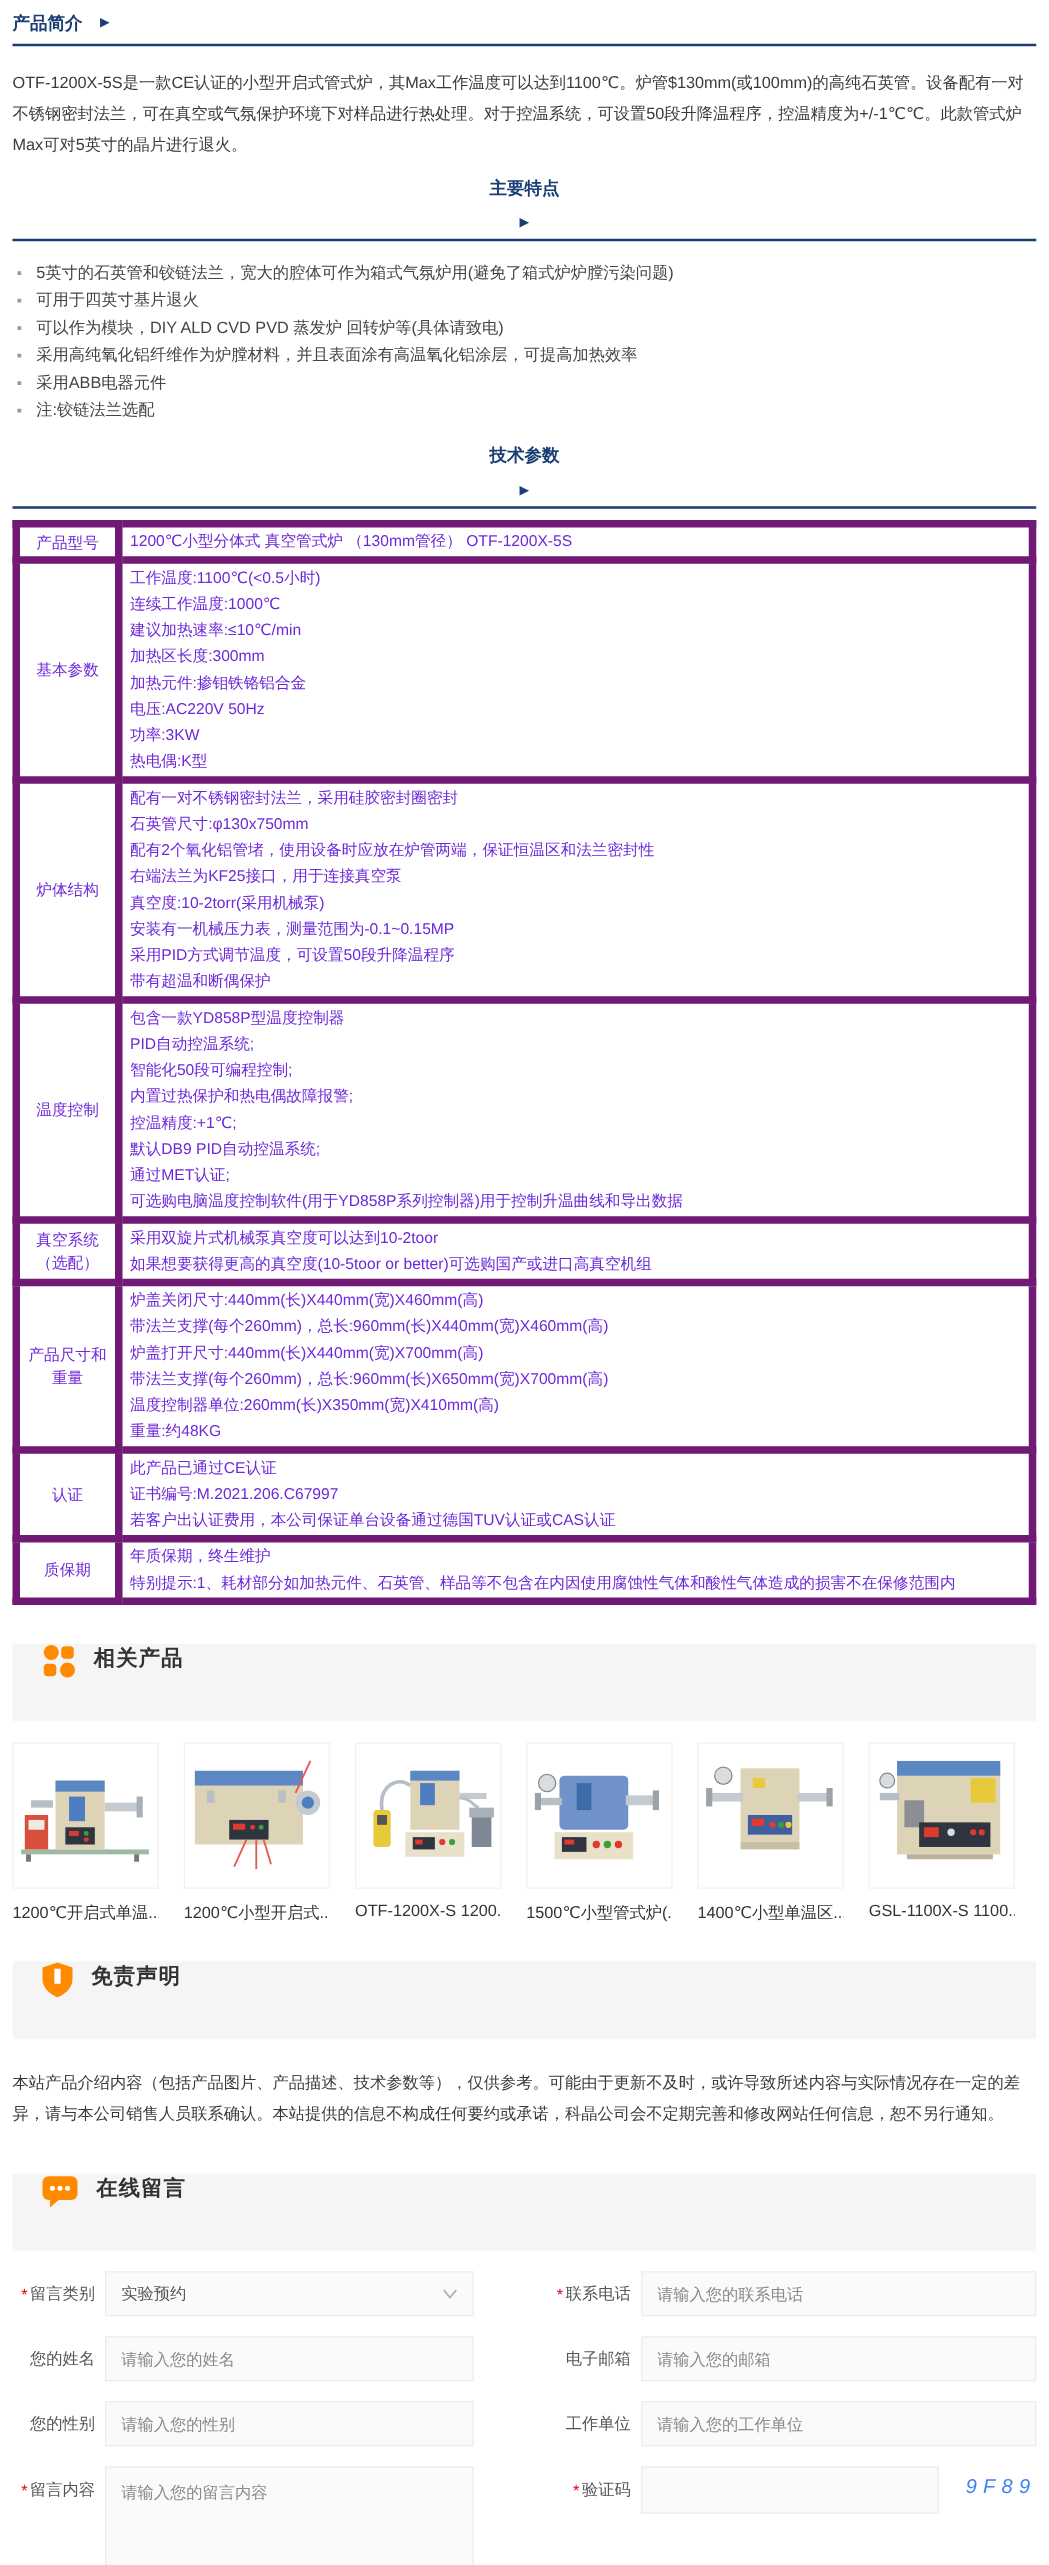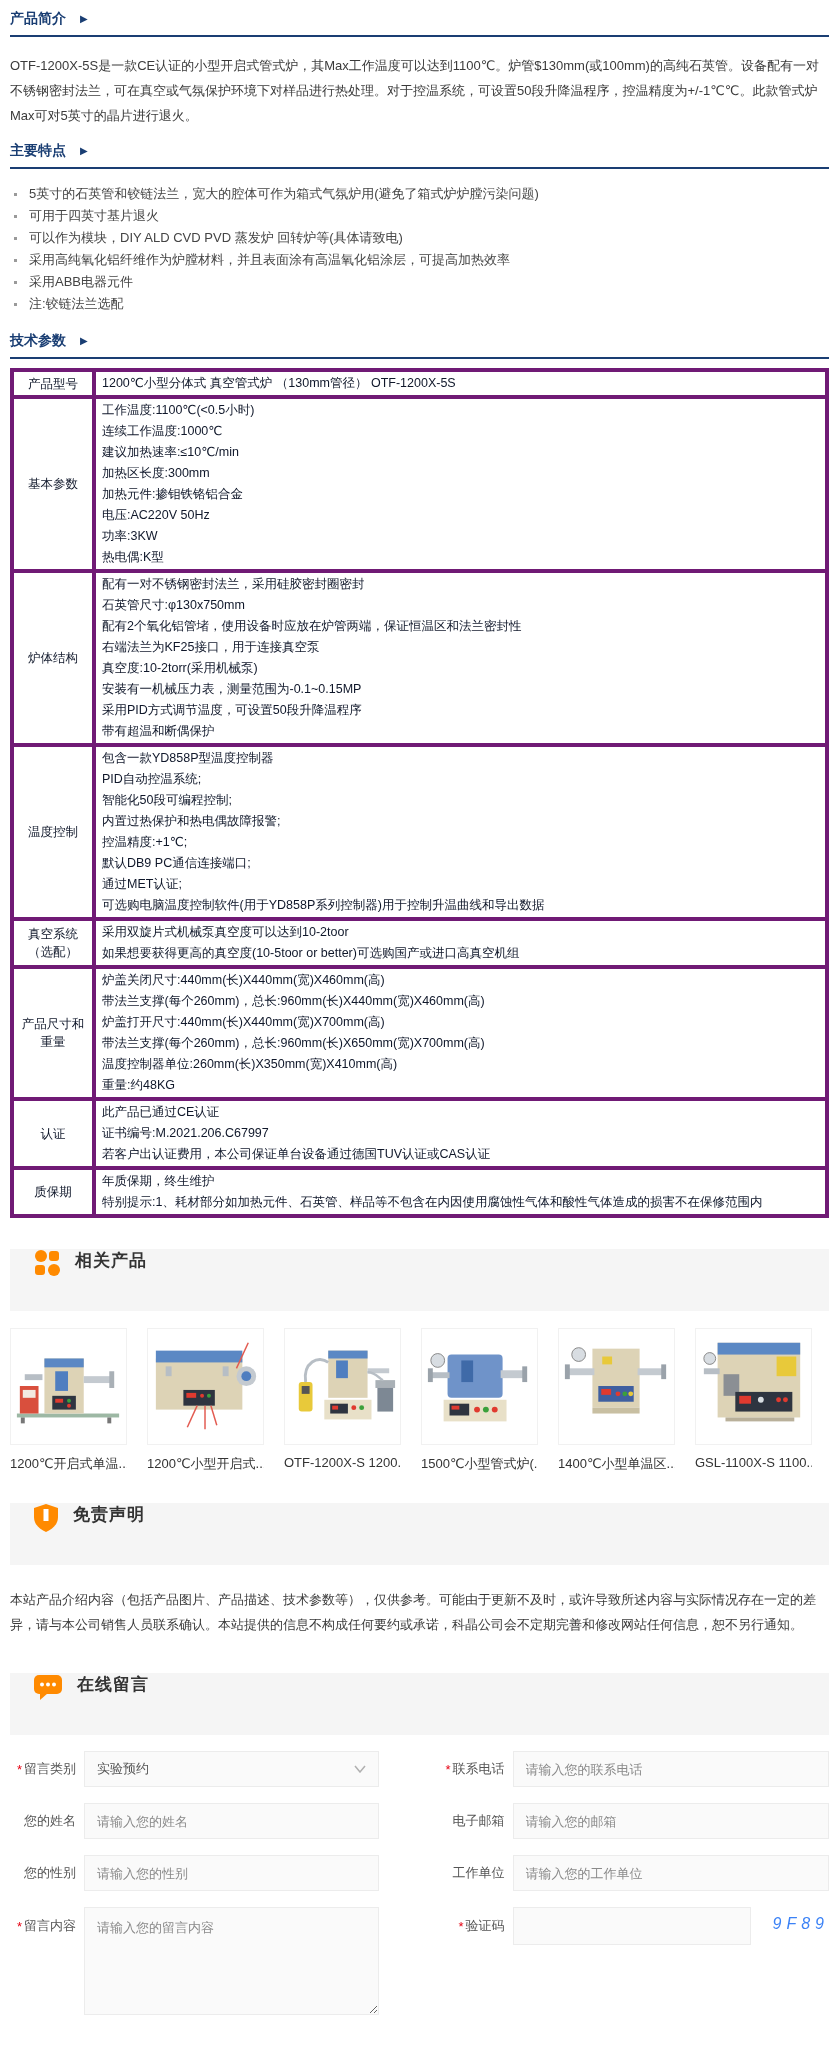--- a/index.html
+++ b/index.html
@@ -19,21 +19,21 @@
   .sec-line { border-top: 2px solid #1a3e73; margin-top: 7px; }
 
   .intro-para { margin-top: 16px; font-size: 13px; line-height: 25px; color: #3a3a3a; }
 
   .features { margin-top: 14px; }
   .feature { display:flex; align-items:flex-start; line-height: 22px; font-size: 13px; color: #444; }
   .dot { width:3px; height:3px; background:#9a9a9a; margin: 10px 12px 0 4px; flex:none; }
 
   
   .spec-table { width: 100%; border-collapse: collapse; margin-top: 9px; }
-  .spec-table td { border: 4px solid #701a75; font-size: 12.5px; color: #0f172a; vertical-align: middle; }
+  .spec-table td { border: 6px solid #701a75; font-size: 12.5px; color: #6d28d9; vertical-align: middle; }
   .spec-table td.lbl { width: 82px; text-align: center; padding: 2px 2px; line-height: 18px; }
   .spec-table td.val { padding: 1px 6px; }
   .spec-line { line-height: 21px; white-space: nowrap; overflow: hidden; }
 
   
   .bar { height: 62px; background: #f5f5f5; display: flex; align-items: flex-start; padding: 0 23px; gap: 14px; }
   .bar-title { font-size: 17px; font-weight: bold; color: #333; letter-spacing: 1px; }
   .bar-related { margin-top: 31px; }
   .bar-disclaimer { margin-top: 30px; }
   .bar-message { margin-top: 36px; }
@@ -79,21 +79,21 @@
 
 <div class="page">
 
   <div class="sec-head">
     <span class="sec-title">产品简介</span>
     <span class="tri">▶</span>
   </div>
   <div class="sec-line"></div>
   <p class="intro-para">OTF-1200X-5S是一款CE认证的小型开启式管式炉，其Max工作温度可以达到1100℃。炉管$130mm(或100mm)的高纯石英管。设备配有一对不锈钢密封法兰，可在真空或气氛保护环境下对样品进行热处理。对于控温系统，可设置50段升降温程序，控温精度为+/-1℃℃。此款管式炉Max可对5英寸的晶片进行退火。</p>
 
-  <div class="sec-head" style="margin-top:14px;">
+  <div class="sec-head" style="margin-top:14px;flex-direction:column;">
     <span class="sec-title">主要特点</span>
     <span class="tri">▶</span>
   </div>
   <div class="sec-line"></div>
   <div class="features">
     <div class="feature">
         <span class="dot"></span>
         <span>5英寸的石英管和铰链法兰，宽大的腔体可作为箱式气氛炉用(避免了箱式炉炉膛污染问题)</span>
       </div>
     <div class="feature">
@@ -111,21 +111,21 @@
     <div class="feature">
         <span class="dot"></span>
         <span>采用ABB电器元件</span>
       </div>
     <div class="feature">
         <span class="dot"></span>
         <span>注:铰链法兰选配</span>
       </div>
   </div>
 
-  <div class="sec-head" style="margin-top:17px;">
+  <div class="sec-head" style="margin-top:17px;flex-direction:column;">
     <span class="sec-title">技术参数</span>
     <span class="tri">▶</span>
   </div>
   <div class="sec-line"></div>
 
   <table class="spec-table">
     <tbody>
         <tr>
           <td class="lbl">产品型号</td>
           <td class="val">
@@ -159,21 +159,21 @@
           </td>
         </tr>
     <tr>
           <td class="lbl">温度控制</td>
           <td class="val">
             <div class="spec-line">包含一款YD858P型温度控制器</div>
             <div class="spec-line">PID自动控温系统;</div>
             <div class="spec-line">智能化50段可编程控制;</div>
             <div class="spec-line">内置过热保护和热电偶故障报警;</div>
             <div class="spec-line">控温精度:+1℃;</div>
-            <div class="spec-line">默认DB9 PC通信连接端口;</div>
+            <div class="spec-line">默认DB9 PID自动控温系统;</div>
             <div class="spec-line">通过MET认证;</div>
             <div class="spec-line">可选购电脑温度控制软件(用于YD858P系列控制器)用于控制升温曲线和导出数据</div>
           </td>
         </tr>
     <tr>
           <td class="lbl">真空系统（选配）</td>
           <td class="val">
             <div class="spec-line">采用双旋片式机械泵真空度可以达到10-2toor</div>
             <div class="spec-line">如果想要获得更高的真空度(10-5toor or better)可选购国产或进口高真空机组</div>
           </td>

